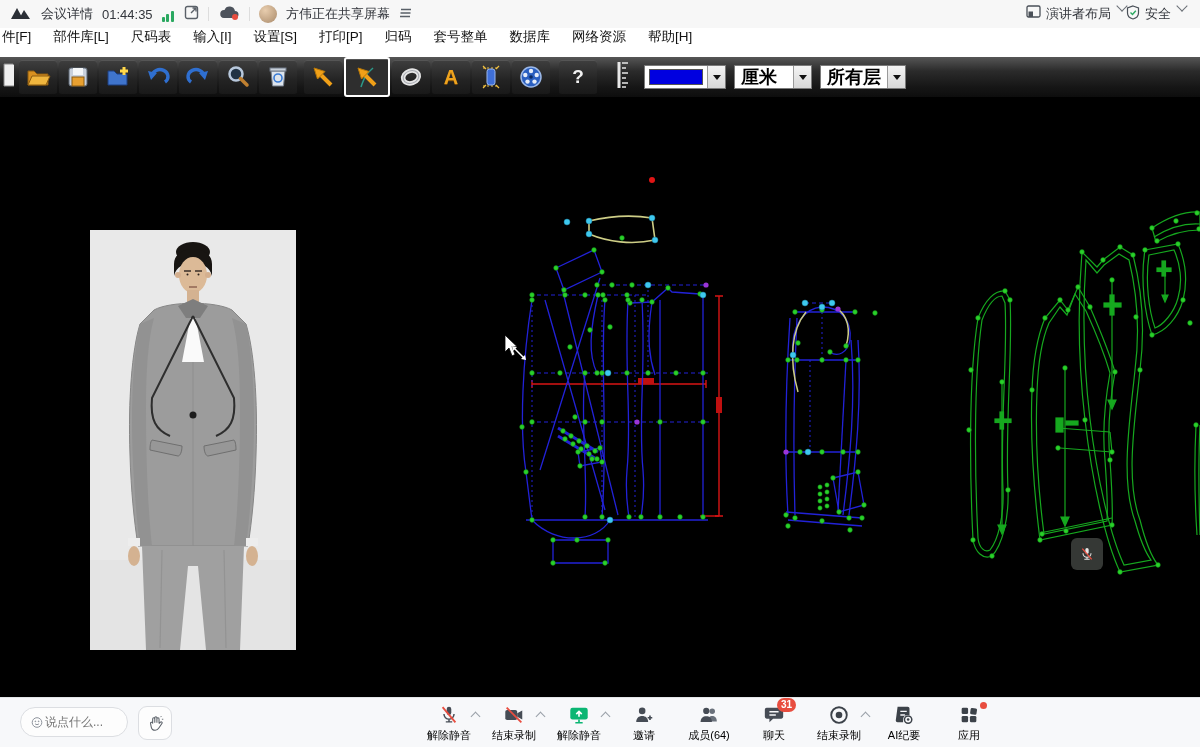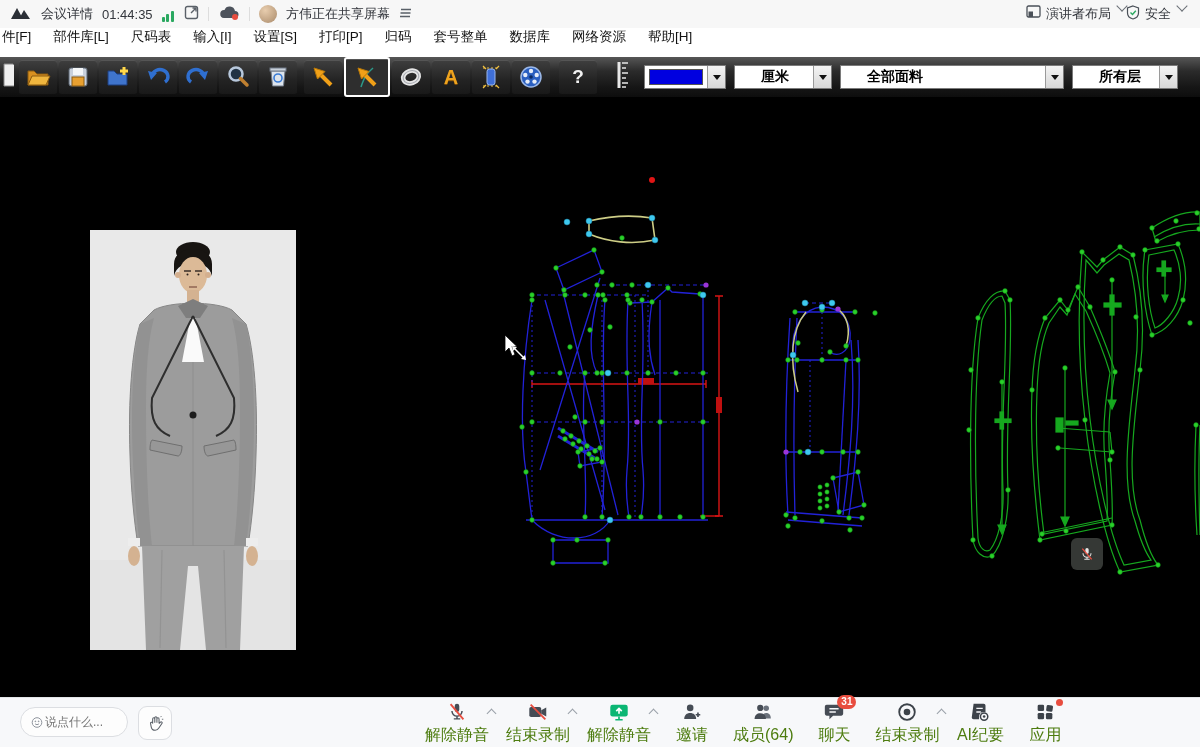--- a/index.html
+++ b/index.html
@@ -27,42 +27,42 @@
   
   .cad-toolbar{position:absolute;left:0;top:57px;width:1200px;height:40px;
     background:linear-gradient(180deg,#565656,#2b2b2b 35%,#161616 75%,#0d0d0d);
     display:flex;align-items:center;border-bottom:1px solid #000;}
   .tbtn{width:38px;height:34px;margin:0 1px;border-radius:3px;display:flex;align-items:center;justify-content:center;
     background:linear-gradient(180deg,#3f3f3f,#232323 60%,#191919);box-shadow:inset 0 1px 0 #555;}
   .tbtn.sel{border:2px solid #fff;background:#2e2e2e;width:42px;height:36px;}
   .tool-A{font-weight:bold;font-size:20px;color:#eea31e;text-shadow:0 1px 0 #7a4a08;}
   .tool-q{font-weight:bold;font-size:19px;color:#f2f2f2;}
   .combo{display:flex;align-items:center;height:22px;background:#fff;border:1px solid #7a7a7a;margin-left:8px;}
-  .combo .val{font-size:14px;font-weight:700;color:#000;padding:0 6px;white-space:nowrap;margin-left:20px;}
+  .combo .val{font-size:18px;font-weight:700;color:#000;padding:0 6px;white-space:nowrap;}
   .combo .dd{width:17px;height:100%;background:linear-gradient(#f4f4f4,#d8d8d8);border-left:1px solid #9a9a9a;
     display:flex;align-items:center;justify-content:center;}
   .tri-down{width:0;height:0;border-left:4px solid transparent;border-right:4px solid transparent;border-top:5px solid #111;}
   .swatch{width:52px;height:14px;margin:0 4px;border:1px solid #555;}
 
   
   .cad-canvas{position:absolute;left:0;top:97px;width:1200px;height:600px;background:#000;}
   .model-photo{position:absolute;left:90px;top:133px;width:206px;height:420px;background:#eaeaea;}
   .mute-float{position:absolute;left:1071px;top:441px;width:32px;height:32px;border-radius:6px;
     background:rgba(58,61,58,.92);display:flex;align-items:center;justify-content:center;}
 
   
   .bottom-bar{position:absolute;left:0;top:697px;width:1200px;height:50px;background:#f7f8fa;border-top:1px solid #e4e6e8;}
   .chat-pill{position:absolute;left:20px;top:9px;width:108px;height:30px;border:1px solid #dcdee2;border-radius:16px;
     background:#fdfdfd;display:flex;align-items:center;gap:0;padding:0 10px;box-sizing:border-box;}
   .chat-pill input{border:none;outline:none;background:transparent;width:70px;font-size:12px;color:#9aa0a8;}
   .hand-btn{position:absolute;left:138px;top:8px;width:32px;height:32px;border:1px solid #dcdee2;border-radius:9px;
     background:#fdfdfd;display:flex;align-items:center;justify-content:center;}
   .controls{position:absolute;left:425px;top:0;height:50px;display:flex;align-items:center;gap:17px;}
   .ctrl{position:relative;display:flex;flex-direction:column;align-items:center;gap:2px;min-width:48px;cursor:default;}
-  .ctrl .lbl{font-size:16px;color:#4d7c0f;white-space:nowrap;}
+  .ctrl .lbl{font-size:11px;color:#000000;white-space:nowrap;}
   .chev-up{position:absolute;right:-6px;top:9px;width:6px;height:6px;border-left:1.4px solid #9aa0a8;border-top:1.4px solid #9aa0a8;transform:rotate(45deg);}
   .badge{position:absolute;top:-6px;right:2px;background:#e84d3f;color:#fff;font-size:10px;line-height:14px;
     padding:0 4px;border-radius:8px;font-weight:700;}
   .reddot{position:absolute;top:-2px;right:6px;width:7px;height:7px;border-radius:50%;background:#e84d3f;}
 </style>
 </head>
 <body>
 
 <div id="app">
 
@@ -237,26 +237,20 @@
         </svg>
     </div>
     <div class="combo" style="margin-left:10px">
       <span class="swatch" style="background:#0000e0"></span>
       <span class="dd">
           <span class="tri-down"></span>
         </span>
     </div>
     <div class="combo">
       <span class="val" style="width:46px">厘米</span>
-      <span class="dd">
-          <span class="tri-down"></span>
-        </span>
-    </div>
-    <div class="combo">
-      <span class="val" style="width:172px">全部面料</span>
       <span class="dd">
           <span class="tri-down"></span>
         </span>
     </div>
     <div class="combo">
       <span class="val" style="width:54px">所有层</span>
       <span class="dd">
           <span class="tri-down"></span>
         </span>
     </div>

